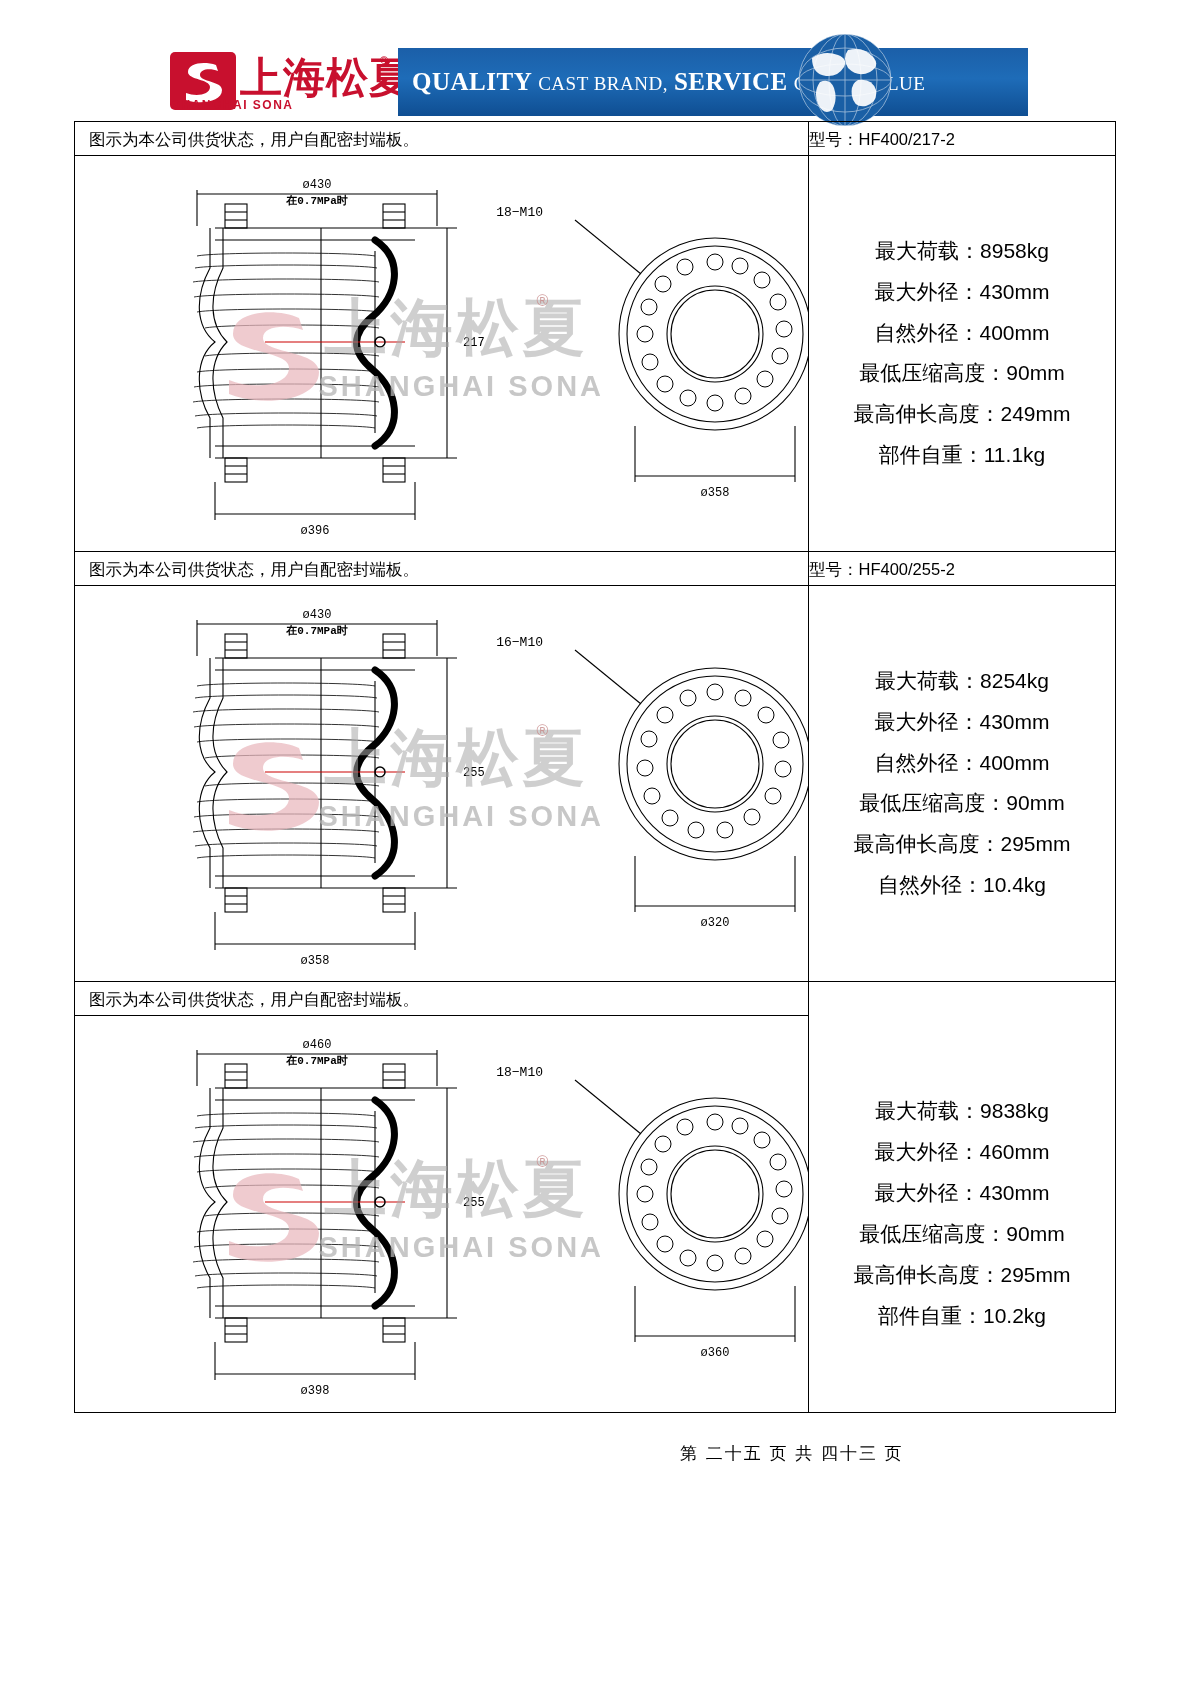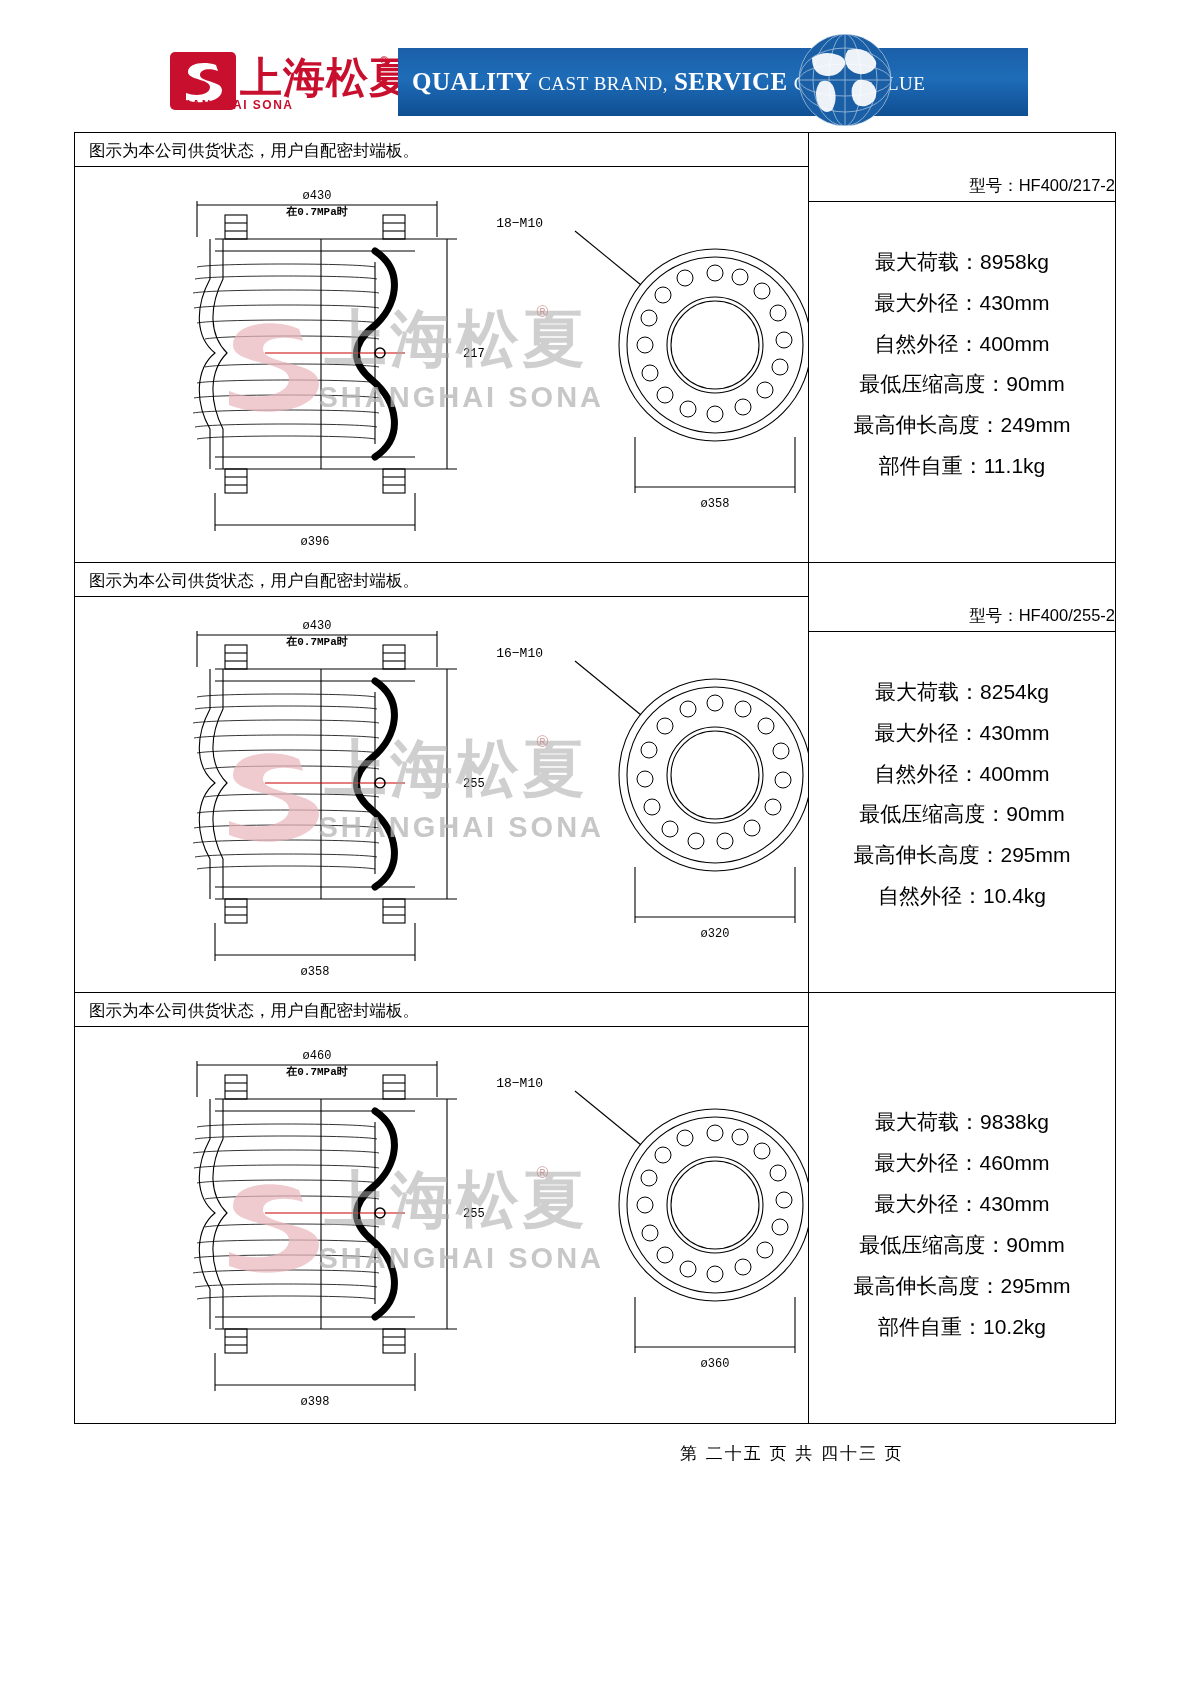--- a/index.html
+++ b/index.html
@@ -46,21 +46,21 @@
     color:#ffffff; font-family:"Liberation Serif", serif;
     font-size:22px; white-space:nowrap; letter-spacing:0.5px;
   }
   .banner-text .big { font-size:25px; font-weight:bold; }
   .banner-text .small { font-size:19px;margin-top:40px; }
   .globe {
     position:absolute; left:790px; top:30px; width:110px; height:100px;
   }
   
   .table {
-    position:absolute; left:74px; top:132px; width:1042px; height:1292px;
+    position:absolute; left:74px; top:121px; width:1042px; height:1292px;
     border:1.5px solid #000;
     box-sizing:border-box;
   }
   .row {
     position:relative; width:100%; height:33.3333%;
     box-sizing:border-box;
     border-bottom:1.5px solid #000;
   }
   .row:last-child { border-bottom:none; }
   .row .left {
@@ -81,25 +81,24 @@
     overflow:hidden;
   }
   .right {
     position:absolute; right:0; top:0; width:306px; bottom:0;
     box-sizing:border-box;
   }
   .model-cell {
     position:absolute; left:0; top:0; right:0; height:34px;
     box-sizing:border-box;
     border-bottom:1.5px solid #000;
-    text-align:right;
+    text-align:left;
     font-size:16.5px;
     padding-top:7px;
     white-space:nowrap;
-    margin-top:35px;
   }
   .specs {
     position:absolute; left:0; top:34px; right:0; bottom:0;
     display:flex; flex-direction:column; justify-content:center;
     align-items:center;
   }
   .spec-line {
     font-size:21px;
     line-height:1.95;
     white-space:nowrap;

